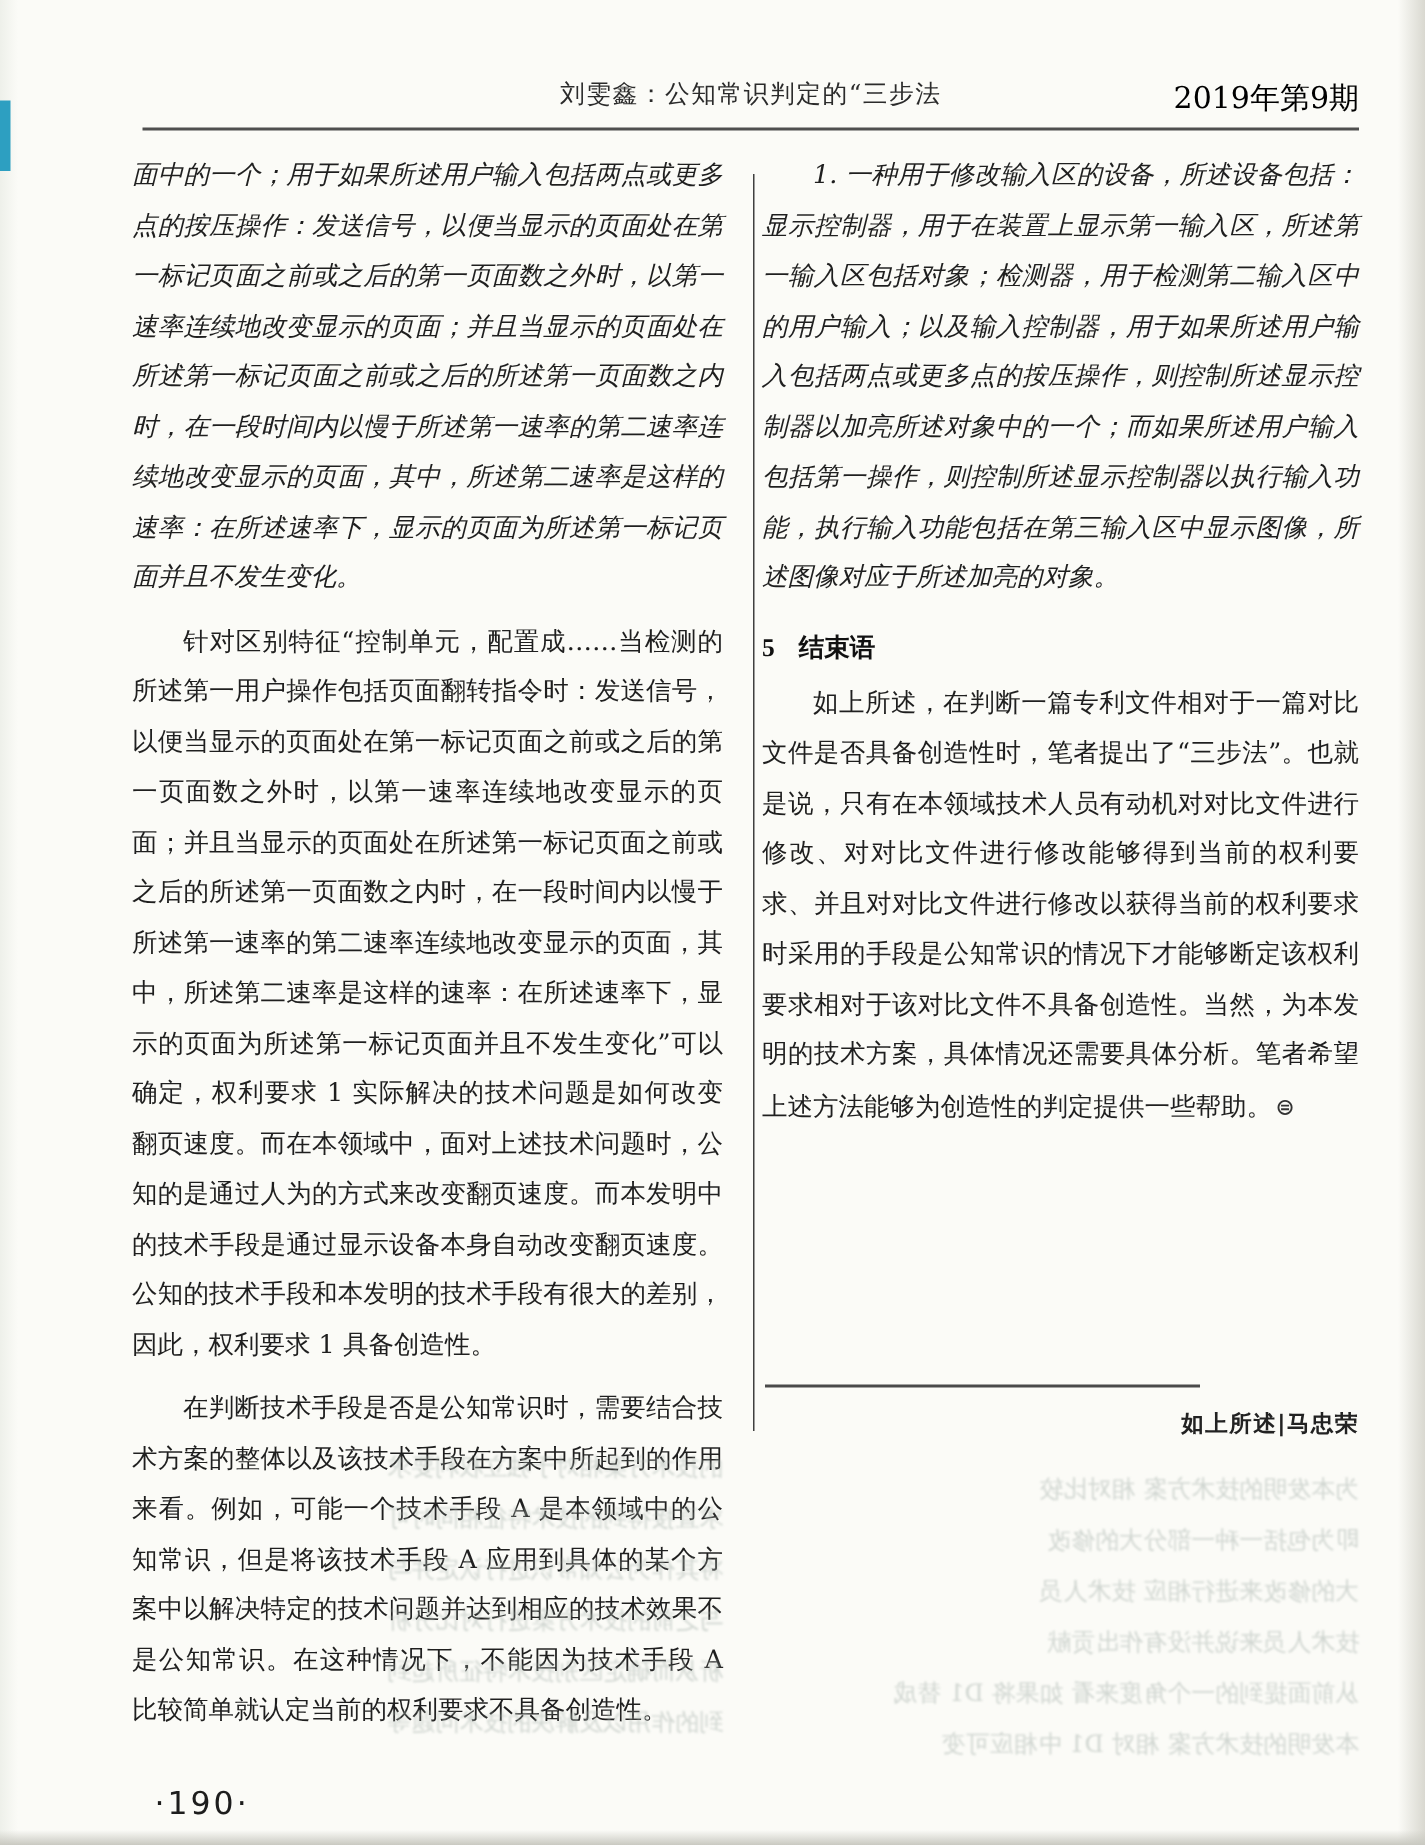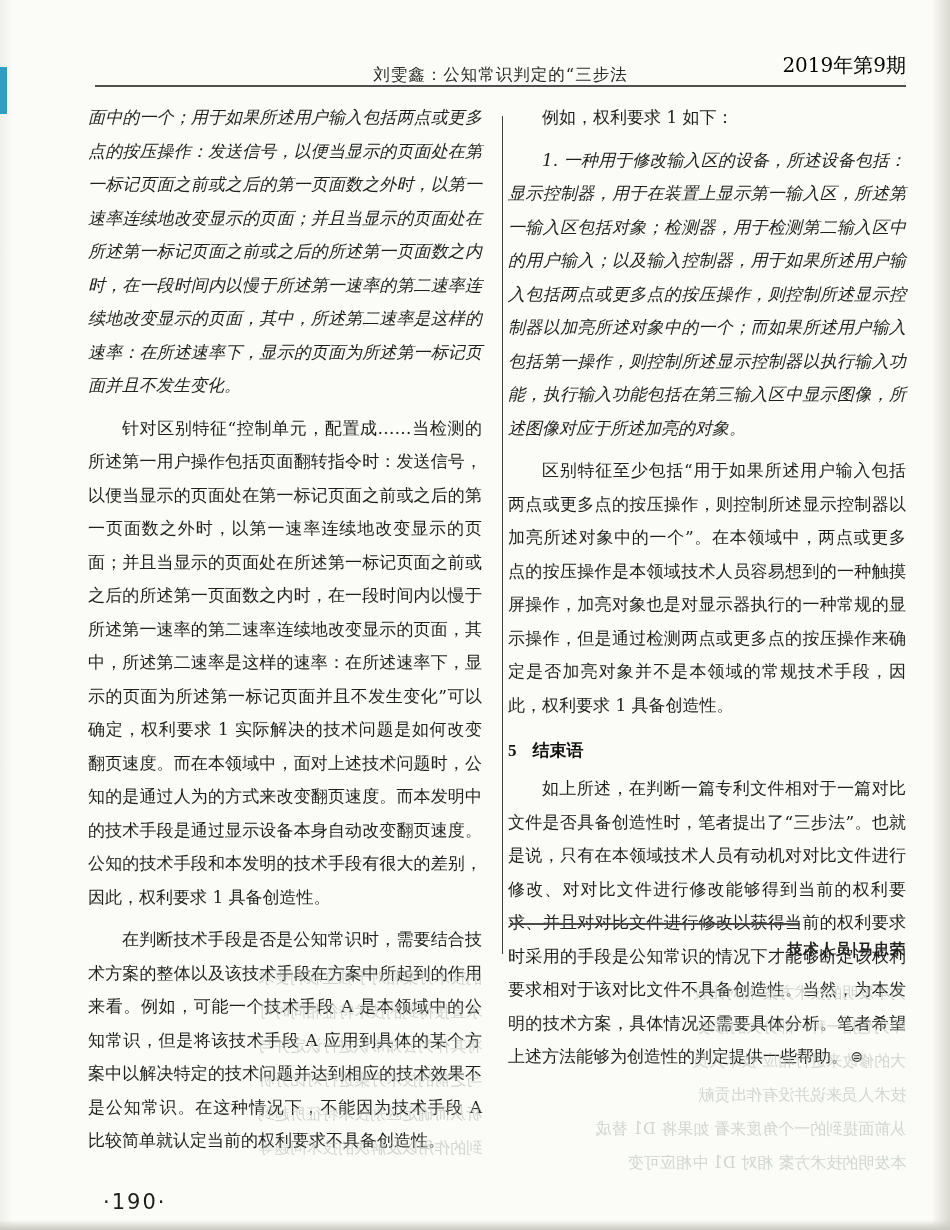--- a/index.html
+++ b/index.html
@@ -13,21 +13,21 @@
   .edge-left{position:absolute;left:0;top:0;width:12px;height:1230px;
     background:linear-gradient(to right,#eef0ea,#fbfbf7);}
   .edge-right{position:absolute;right:0;top:0;width:18px;height:1230px;
     background:linear-gradient(to left,#d9d8d0,rgba(251,251,247,0));}
   .edge-bottom{position:absolute;left:0;bottom:0;width:950px;height:10px;
     background:linear-gradient(to top,#c9c9c1,rgba(251,251,247,0));}
   .teal-tab{position:absolute;left:0;top:67px;width:7px;height:47px;background:#2d9fc1;}
 
   
   .hdr{position:absolute;top:52px;left:95px;width:811px;height:26px;}
-  .hdr-title{display:block;text-align:center;font-size:16.5px;color:#2b2b2b;letter-spacing:1px;margin-top:12px;}
+  .hdr-title{display:block;text-align:center;font-size:16.5px;color:#2b2b2b;letter-spacing:1px;}
   .hdr-issue{position:absolute;right:0;top:0;font-size:20px;color:#000000;margin-left:39px;}
   .hdr-rule{position:absolute;top:85px;left:95px;width:811px;height:2px;background:#4f4f4f;}
 
   
   .col{position:absolute;top:101px;font-size:17px;line-height:33.5px;
     text-align:justify;text-justify:inter-ideograph;}
   .col-left{left:88px;width:394px;height:1100px;}
   .col-right{left:508px;width:398px;height:1100px;}
   .col-divider{position:absolute;left:502px;top:116px;width:1px;height:838px;background:#3f3f3f;}
 
@@ -85,30 +85,28 @@
       <div>的技术方案相对于独立权利要求</div>
       <div>求直接得到的技术特征相同时可</div>
       <div>将其作为公知常识进行认定并与</div>
       <div>与之前的技术方案进行对比分析</div>
       <div>析从而确定区别技术特征所起到</div>
       <div>到的作用以及解决的技术问题等</div>
     </div>
   </section>
 
   <section class="col col-right">
-    <p class="indent">例如，权利要求 1 如下：</p>
     <p class="kai indent">1. 一种用于修改输入区的设备，所述设备包括：显示控制器，用于在装置上显示第一输入区，所述第一输入区包括对象；检测器，用于检测第二输入区中的用户输入；以及输入控制器，用于如果所述用户输入包括两点或更多点的按压操作，则控制所述显示控制器以加亮所述对象中的一个；而如果所述用户输入包括第一操作，则控制所述显示控制器以执行输入功能，执行输入功能包括在第三输入区中显示图像，所述图像对应于所述加亮的对象。</p>
-    <p class="indent">区别特征至少包括“用于如果所述用户输入包括两点或更多点的按压操作，则控制所述显示控制器以加亮所述对象中的一个”。在本领域中，两点或更多点的按压操作是本领域技术人员容易想到的一种触摸屏操作，加亮对象也是对显示器执行的一种常规的显示操作，但是通过检测两点或更多点的按压操作来确定是否加亮对象并不是本领域的常规技术手段，因此，权利要求 1 具备创造性。</p>
 
     <h3 class="section-heading"><span class="num">5</span><span>结束语</span></h3>
 
     <p class="indent"><span>如上所述，在判断一篇专利文件相对于一篇对比文件是否具备创造性时，笔者提出了“三步法”。也就是说，只有在本领域技术人员有动机对对比文件进行修改、对对比文件进行修改能够得到当前的权利要求、并且对对比文件进行修改以获得当前的权利要求时采用的手段是公知常识的情况下才能够断定该权利要求相对于该对比文件不具备创造性。当然，为本发明的技术方案，具体情况还需要具体分析。笔者希望上述方法能够为创造性的判定提供一些帮助。</span><span class="endmark">⊜</span></p>
 
     <div class="editor-rule"></div>
-    <div class="editor-line">技术人员|马忠荣</div>
+    <div class="editor-line">如上所述|马忠荣</div>
 
     <div class="bleed bleed-right">
       <div>为本发明的技术方案 相对比较</div>
       <div>即为包括一种一部分大的修改</div>
       <div>大的修改来进行相应 技术人员</div>
       <div>技术人员来说并没有作出贡献</div>
       <div>从前面提到的一个角度来看 如果将 D1 替成</div>
       <div>本发明的技术方案 相对 D1 中相应可变</div>
     </div>
   </section>

